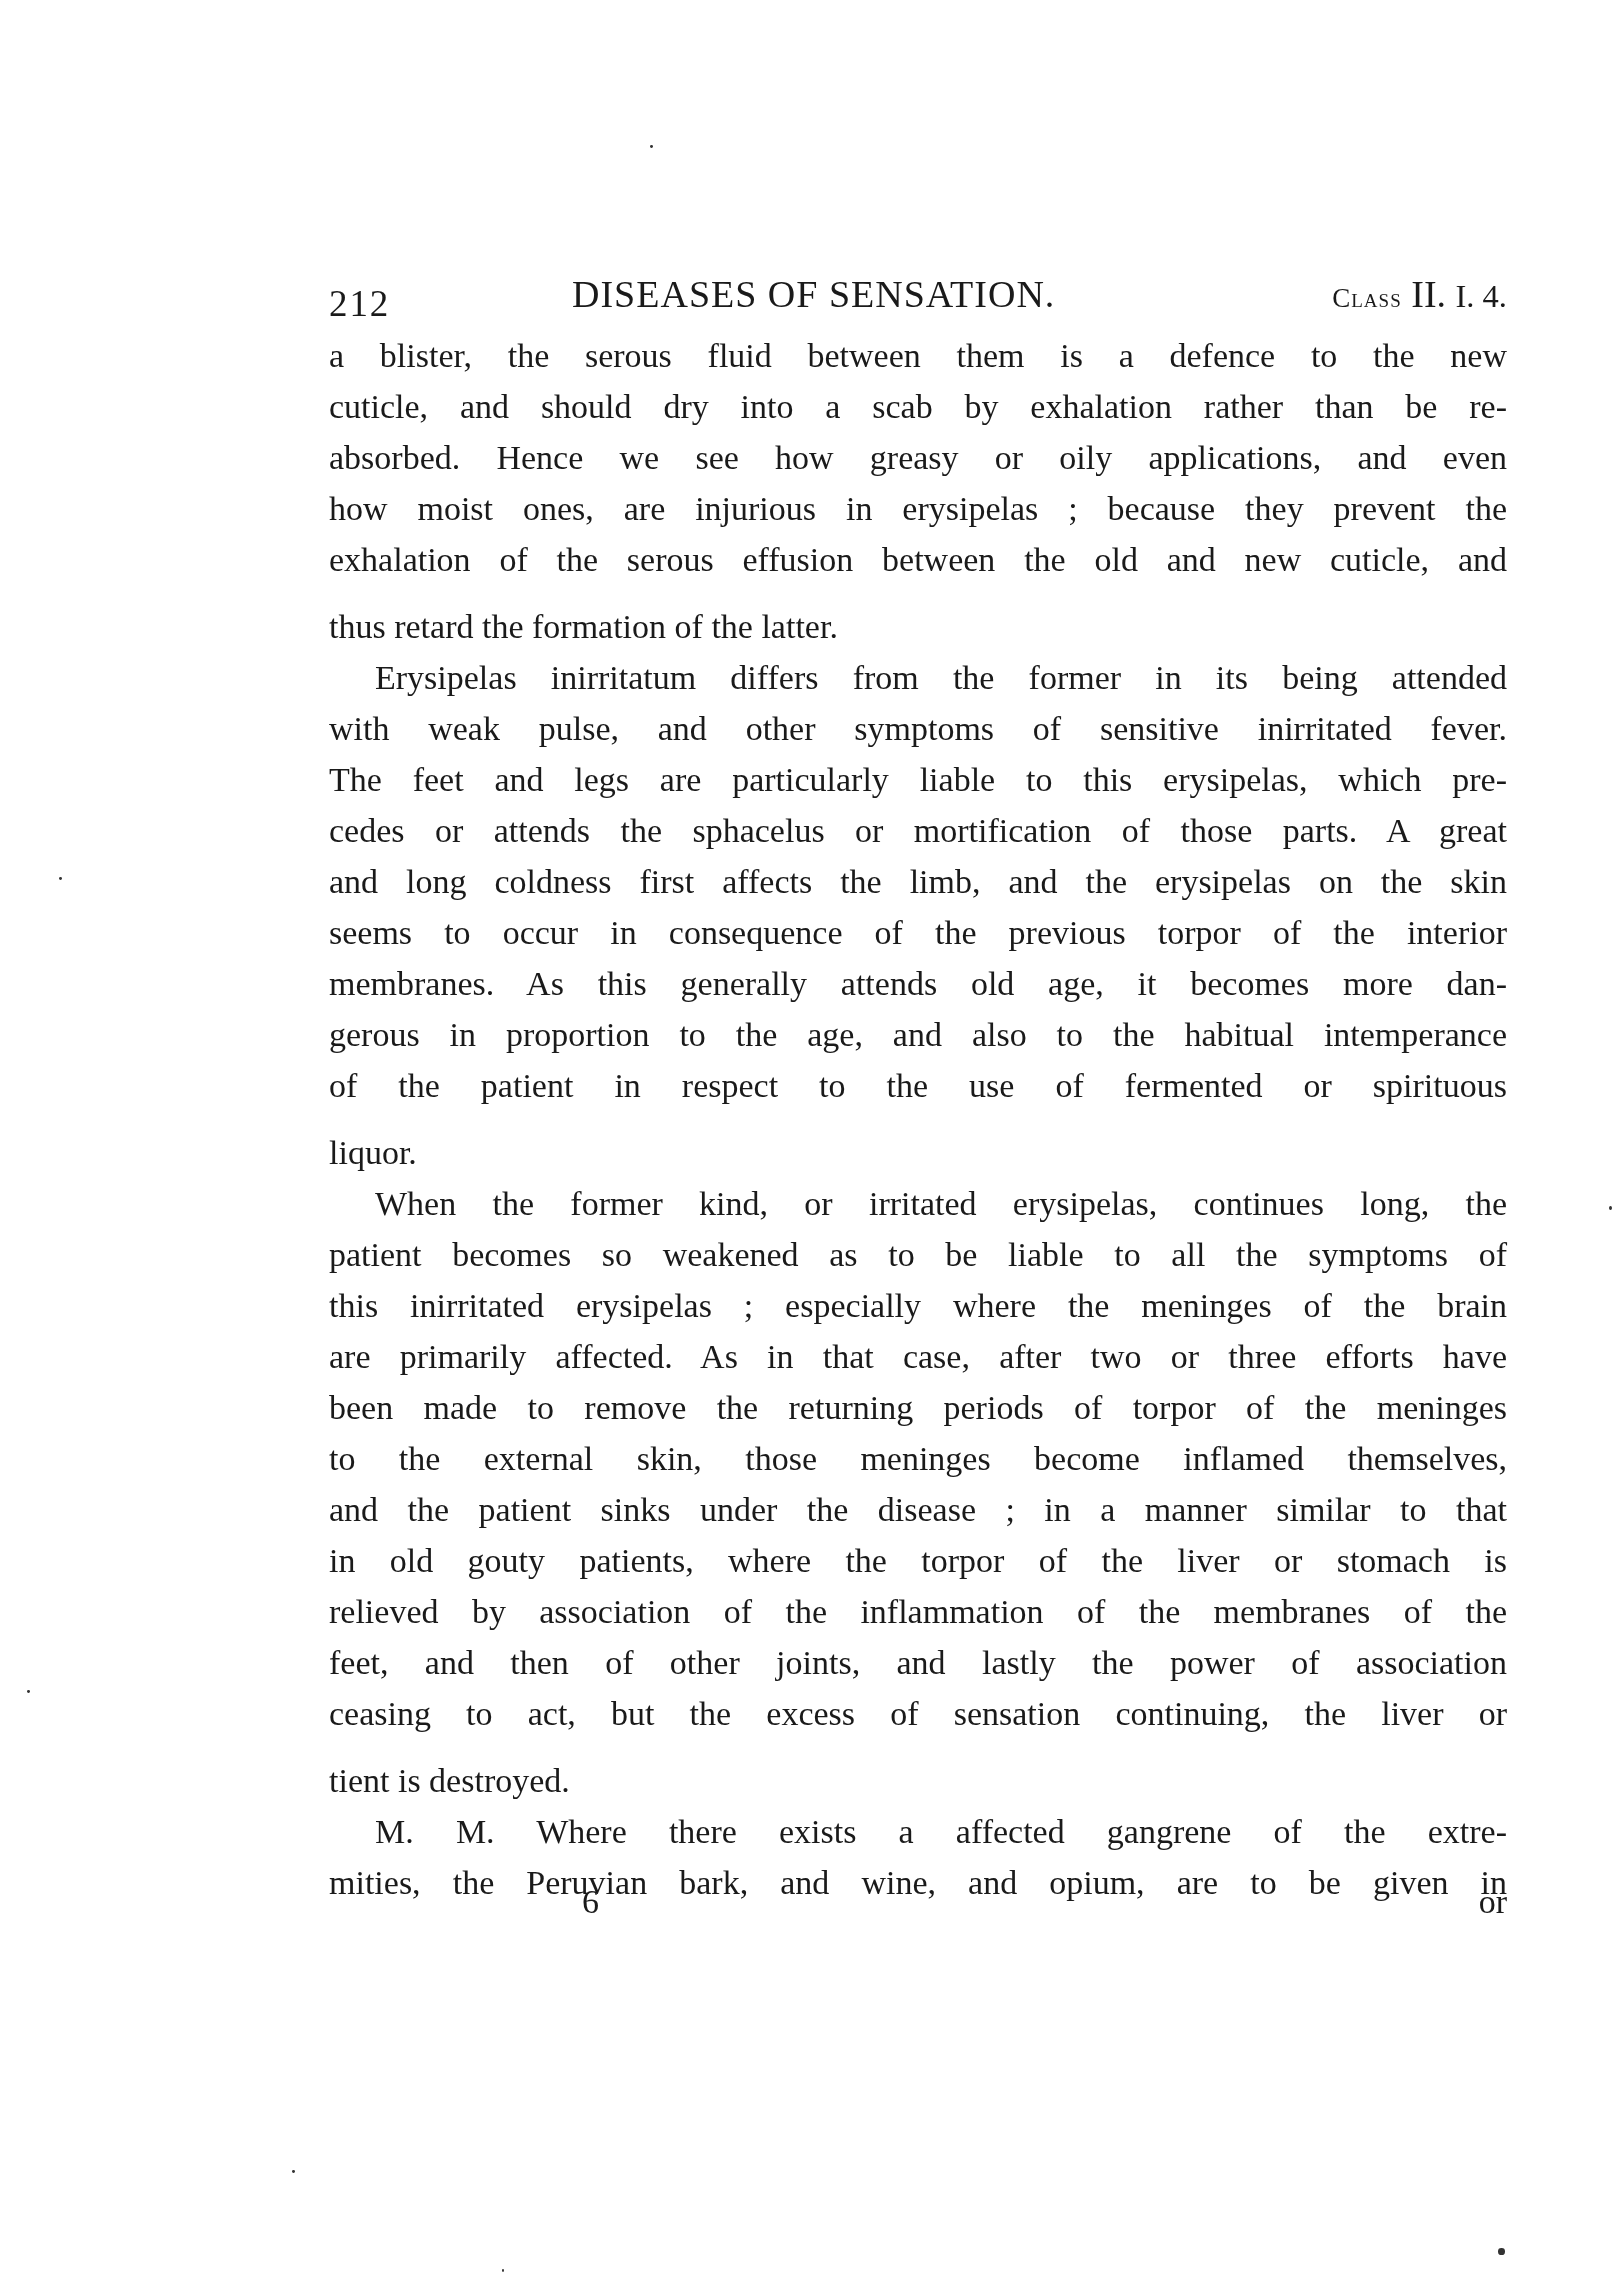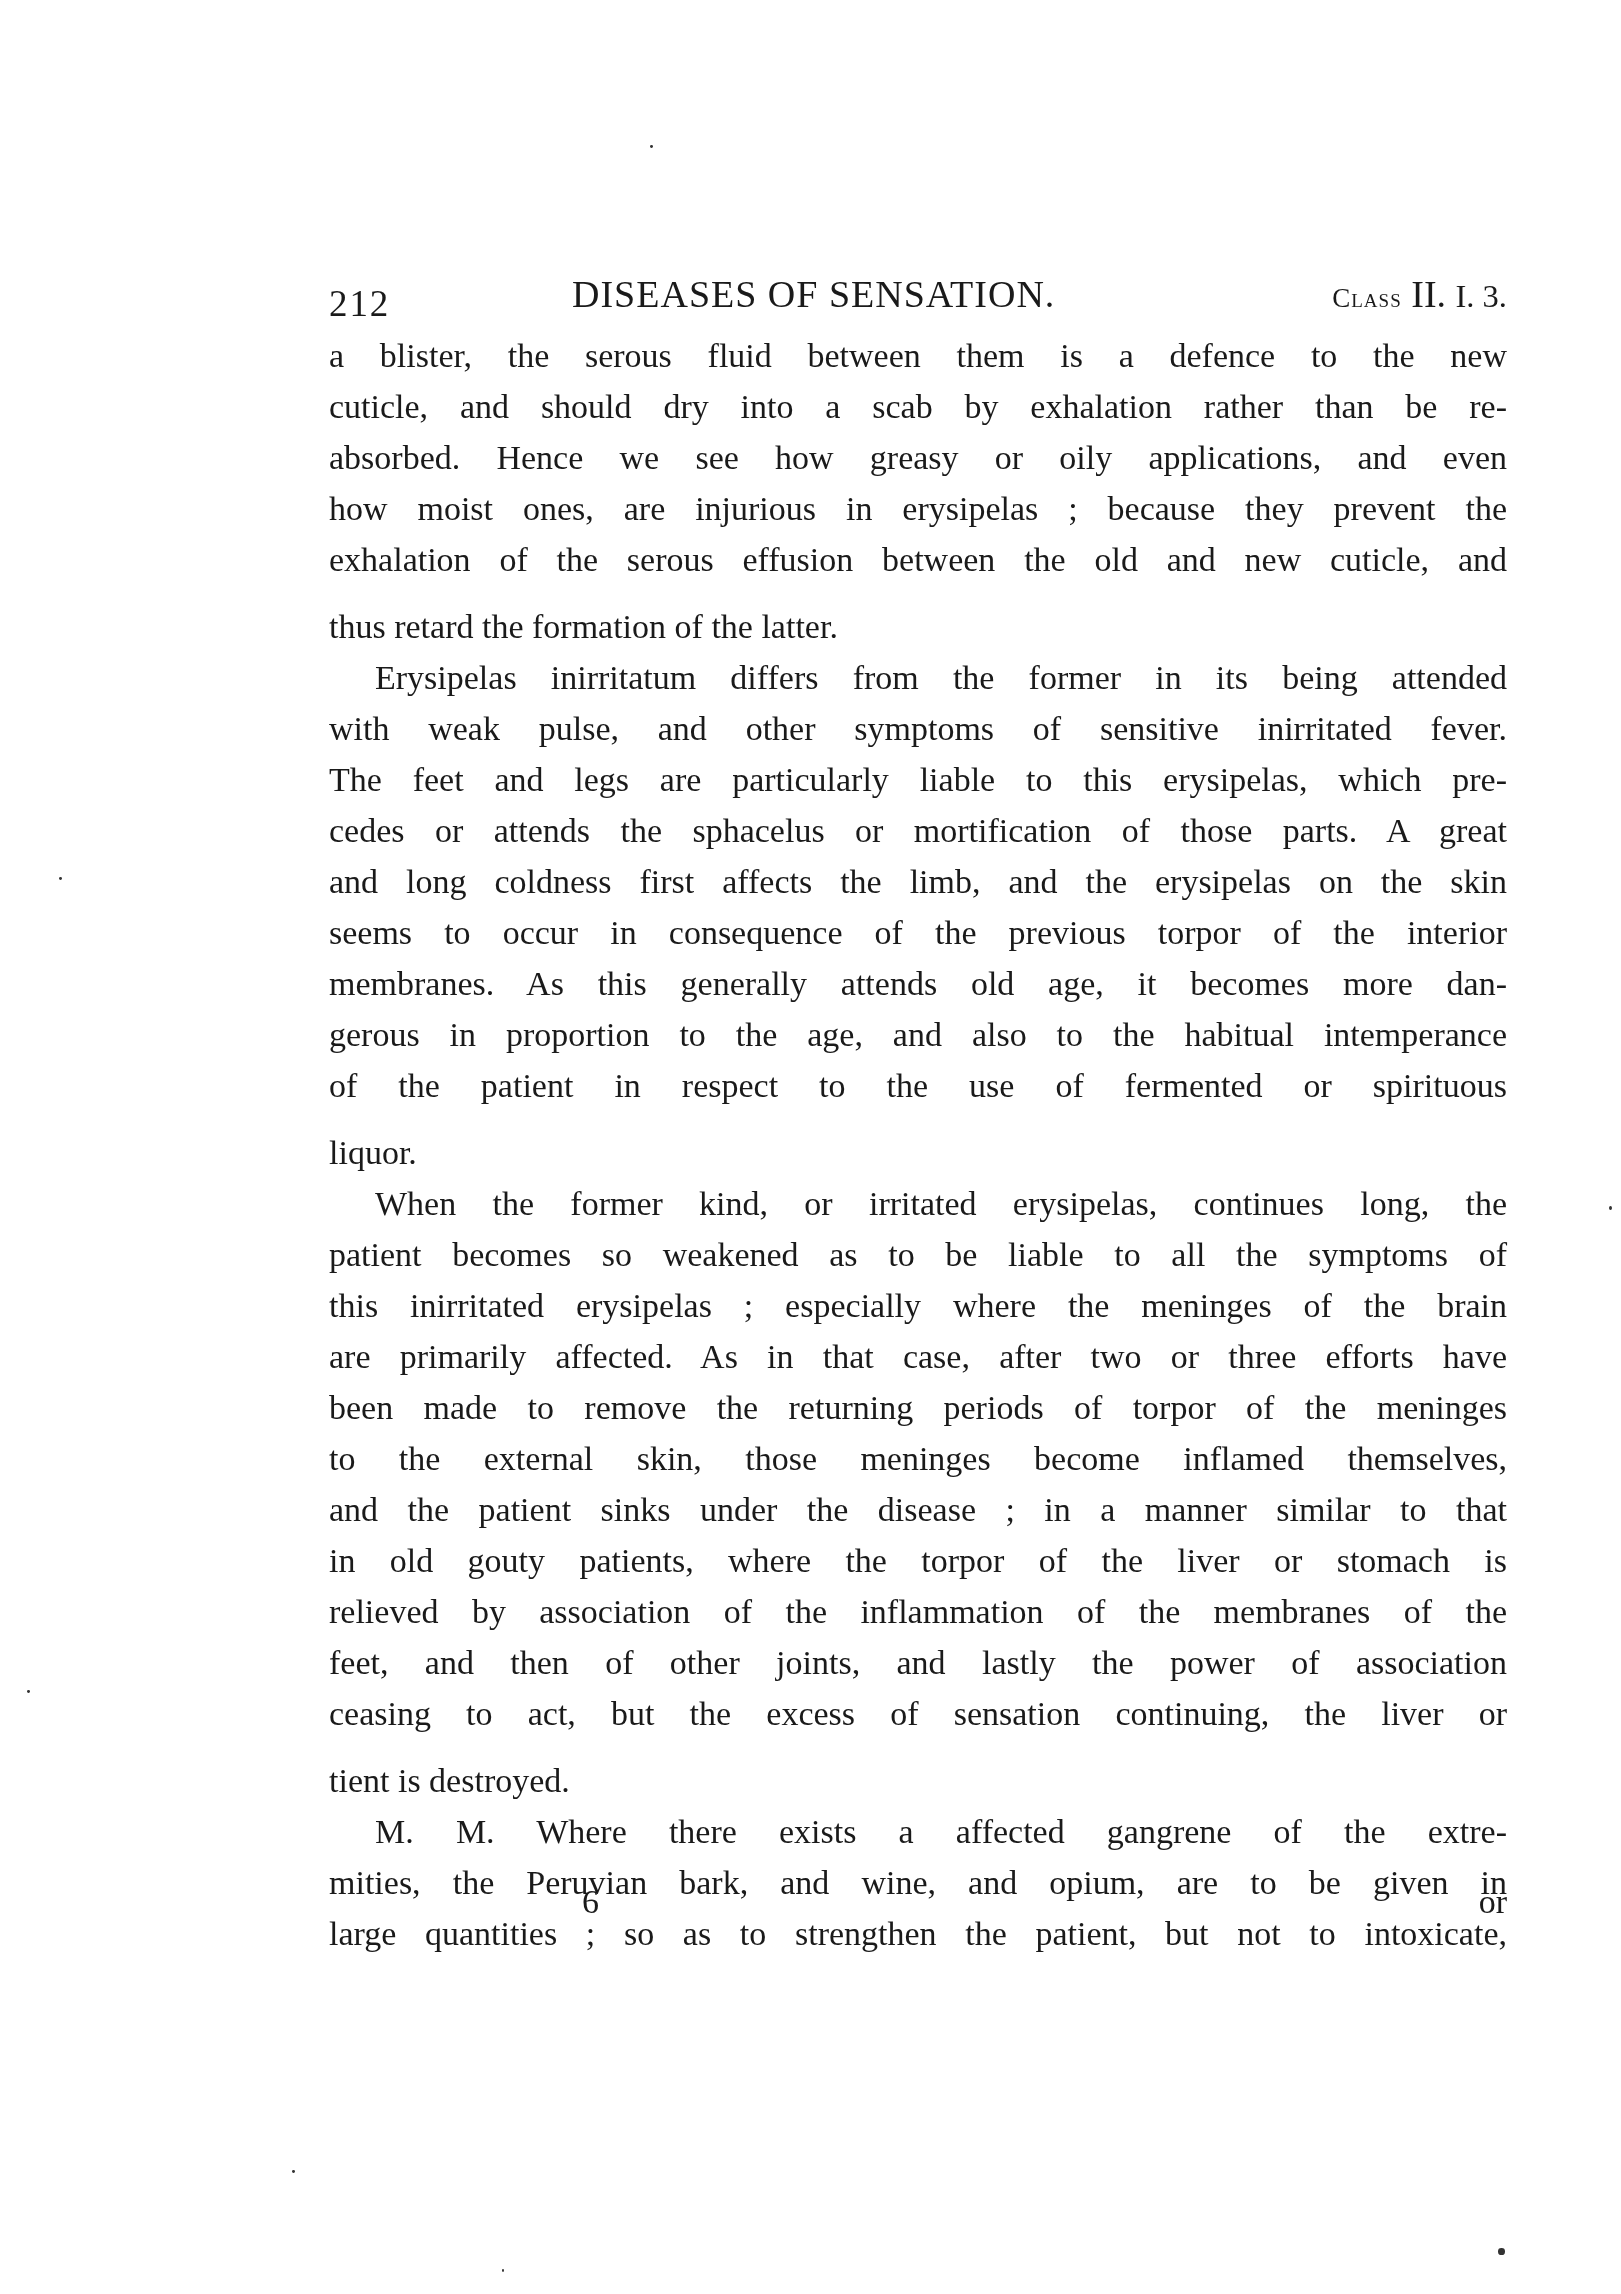--- a/index.html
+++ b/index.html
@@ -29,21 +29,21 @@
 <body>
 
 <div class="page">
 
   <div class="header">
     <span class="pnum">212</span>
     <span class="title">DISEASES OF SENSATION.</span>
     <span class="cls">
       <span class="sc" style="font-variant: small-caps;">Class</span>
       <span>II.</span>
-      <span class="sub">I. 3.</span>
+      <span class="sub">I. 4.</span>
     </span>
   </div>
 
   <div class="body">
 
     <div>
       <span class="line">a blister, the serous fluid between them is a defence to the new</span>
       <span class="line">cuticle, and should dry into a scab by exhalation rather than be re-</span>
       <span class="line">absorbed.  Hence we see how greasy or oily applications, and even</span>
       <span class="line">how moist ones, are injurious in erysipelas ;  because they prevent the</span>
@@ -75,21 +75,20 @@
       <span class="line">in old gouty patients, where the torpor of the liver or stomach is</span>
       <span class="line">relieved by association of the inflammation of the membranes of the</span>
       <span class="line">feet, and then of other joints, and lastly the power of association</span>
       <span class="line">ceasing to act, but the excess of sensation continuing, the liver or</span>
       <span class="line last">tient is destroyed.</span>
     </div>
 
     <div>
       <span class="line indent">M. M.  Where there exists a affected gangrene of the extre-</span>
       <span class="line">mities, the Peruvian bark, and wine, and opium, are to be given in</span>
-      <span class="line">large quantities ;  so as to strengthen the patient, but not to intoxicate,</span>
     </div>
   </div>
 
   <div class="catch">
     <span class="sig">6</span>
     <span class="cw">or</span>
   </div>
 
   <span class="speck" style="left:650px; top:145px; width:2.9px; height:2.9px;"></span>
   <span class="speck" style="left:59px; top:877px; width:2.9px; height:2.9px;"></span>

